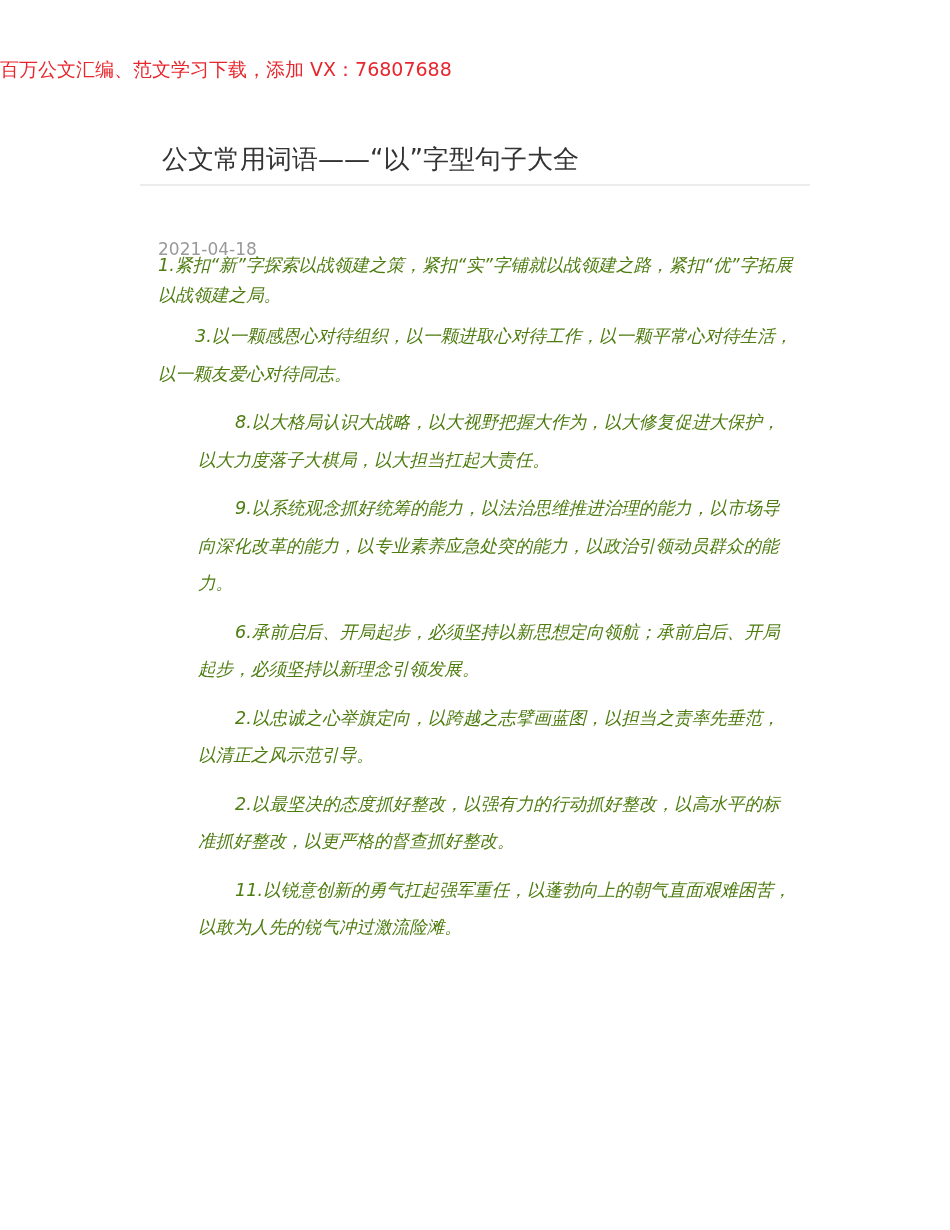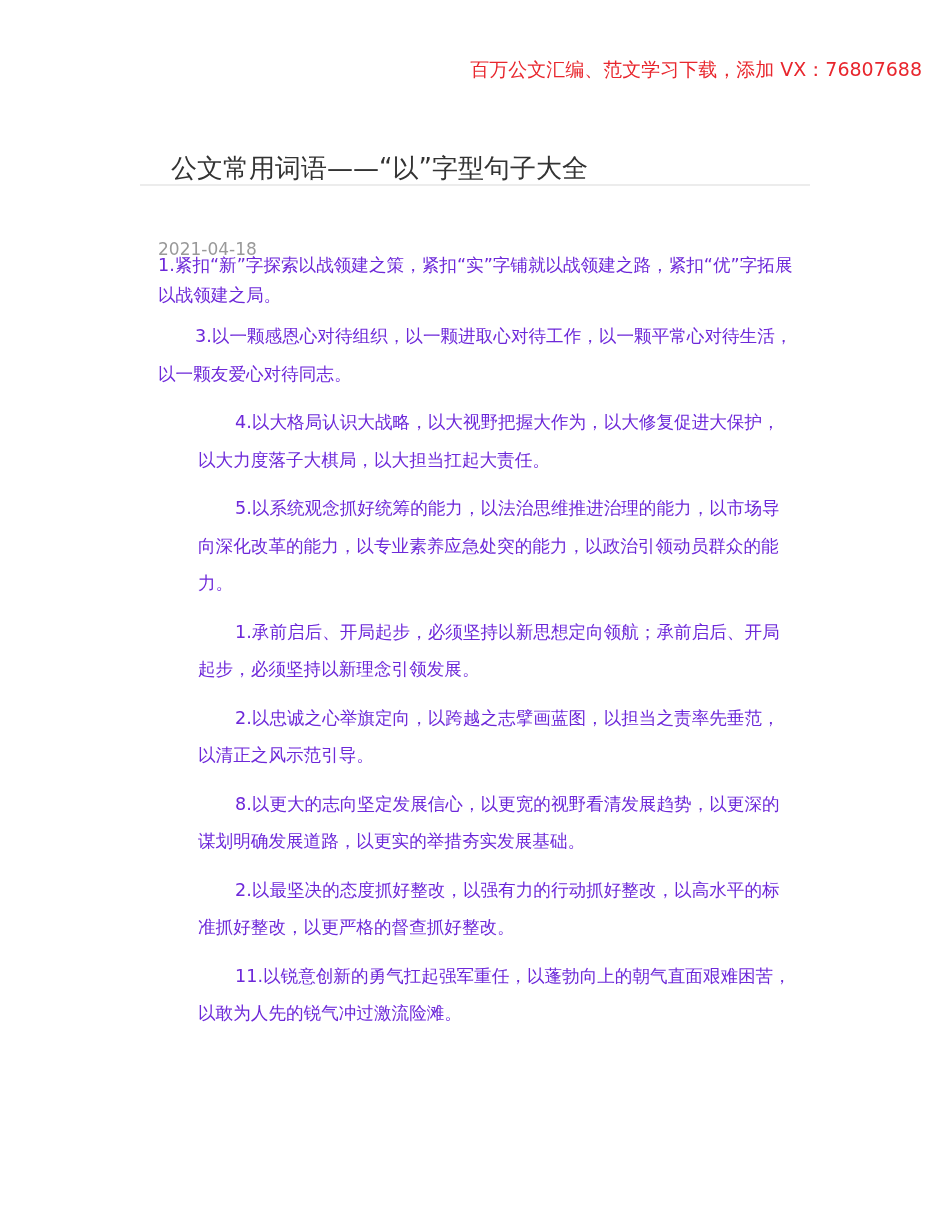--- a/index.html
+++ b/index.html
@@ -13,21 +13,21 @@
       position: relative;
       overflow: hidden;
       font-family: "DejaVu Sans", "Liberation Sans", sans-serif;
       color: #333333;
     }
     .banner {
       position: absolute;
       top: 55px;
       left: 0;
       width: 922px;
-      text-align: right;
+      text-align: left;
       font-size: 19px;
       color: #e8262d;
       line-height: 28px;
     }
     .title {
       position: absolute;
       top: 136px;
       left: 158px;
       font-size: 26px;
       color: #333333;
@@ -50,21 +50,22 @@
       color: #999999;
       line-height: 24px;
       margin-top: 11px;
     }
     .content {
       position: absolute;
       top: 250px;
       left: 158px;
       width: 636px;
       font-size: 17.6px;
-      color: #6d28d9;
+      color: #4d7c0f;
+      font-style: italic;
     }
     .para-first {
       margin: 0;
       line-height: 30px;
       text-indent: 0;
     }
     .para {
       margin: 8px 0 0 0;
       line-height: 37.5px;
       text-indent: 37px;
@@ -72,29 +73,28 @@
     .para + .para {
       margin-top: 11px;
       margin-left: 40px;
     }
   </style>
 </head>
 <body>
 
 <div class="banner">百万公文汇编、范文学习下载，添加 VX：76807688</div>
 
-<h1 class="title" style="margin:13px;font-weight:normal;">公文常用词语——“以”字型句子大全</h1>
+<h1 class="title" style="margin:4px;font-weight:normal;">公文常用词语——“以”字型句子大全</h1>
 
 <div class="divider"></div>
 
 <div class="date">2021-04-18</div>
 
 <div class="content">
   <p class="para-first">1.紧扣“新”字探索以战领建之策，紧扣“实”字铺就以战领建之路，紧扣“优”字拓展以战领建之局。</p>
   <p class="para">3.以一颗感恩心对待组织，以一颗进取心对待工作，以一颗平常心对待生活，以一颗友爱心对待同志。</p>
-  <p class="para">4.以大格局认识大战略，以大视野把握大作为，以大修复促进大保护，以大力度落子大棋局，以大担当扛起大责任。</p>
-  <p class="para">5.以系统观念抓好统筹的能力，以法治思维推进治理的能力，以市场导向深化改革的能力，以专业素养应急处突的能力，以政治引领动员群众的能力。</p>
-  <p class="para">1.承前启后、开局起步，必须坚持以新思想定向领航；承前启后、开局起步，必须坚持以新理念引领发展。</p>
+  <p class="para">8.以大格局认识大战略，以大视野把握大作为，以大修复促进大保护，以大力度落子大棋局，以大担当扛起大责任。</p>
+  <p class="para">9.以系统观念抓好统筹的能力，以法治思维推进治理的能力，以市场导向深化改革的能力，以专业素养应急处突的能力，以政治引领动员群众的能力。</p>
+  <p class="para">6.承前启后、开局起步，必须坚持以新思想定向领航；承前启后、开局起步，必须坚持以新理念引领发展。</p>
   <p class="para">2.以忠诚之心举旗定向，以跨越之志擘画蓝图，以担当之责率先垂范，以清正之风示范引导。</p>
-  <p class="para">8.以更大的志向坚定发展信心，以更宽的视野看清发展趋势，以更深的谋划明确发展道路，以更实的举措夯实发展基础。</p>
   <p class="para">2.以最坚决的态度抓好整改，以强有力的行动抓好整改，以高水平的标准抓好整改，以更严格的督查抓好整改。</p>
   <p class="para">11.以锐意创新的勇气扛起强军重任，以蓬勃向上的朝气直面艰难困苦，以敢为人先的锐气冲过激流险滩。</p>
 </div>
 
 </body></html>

